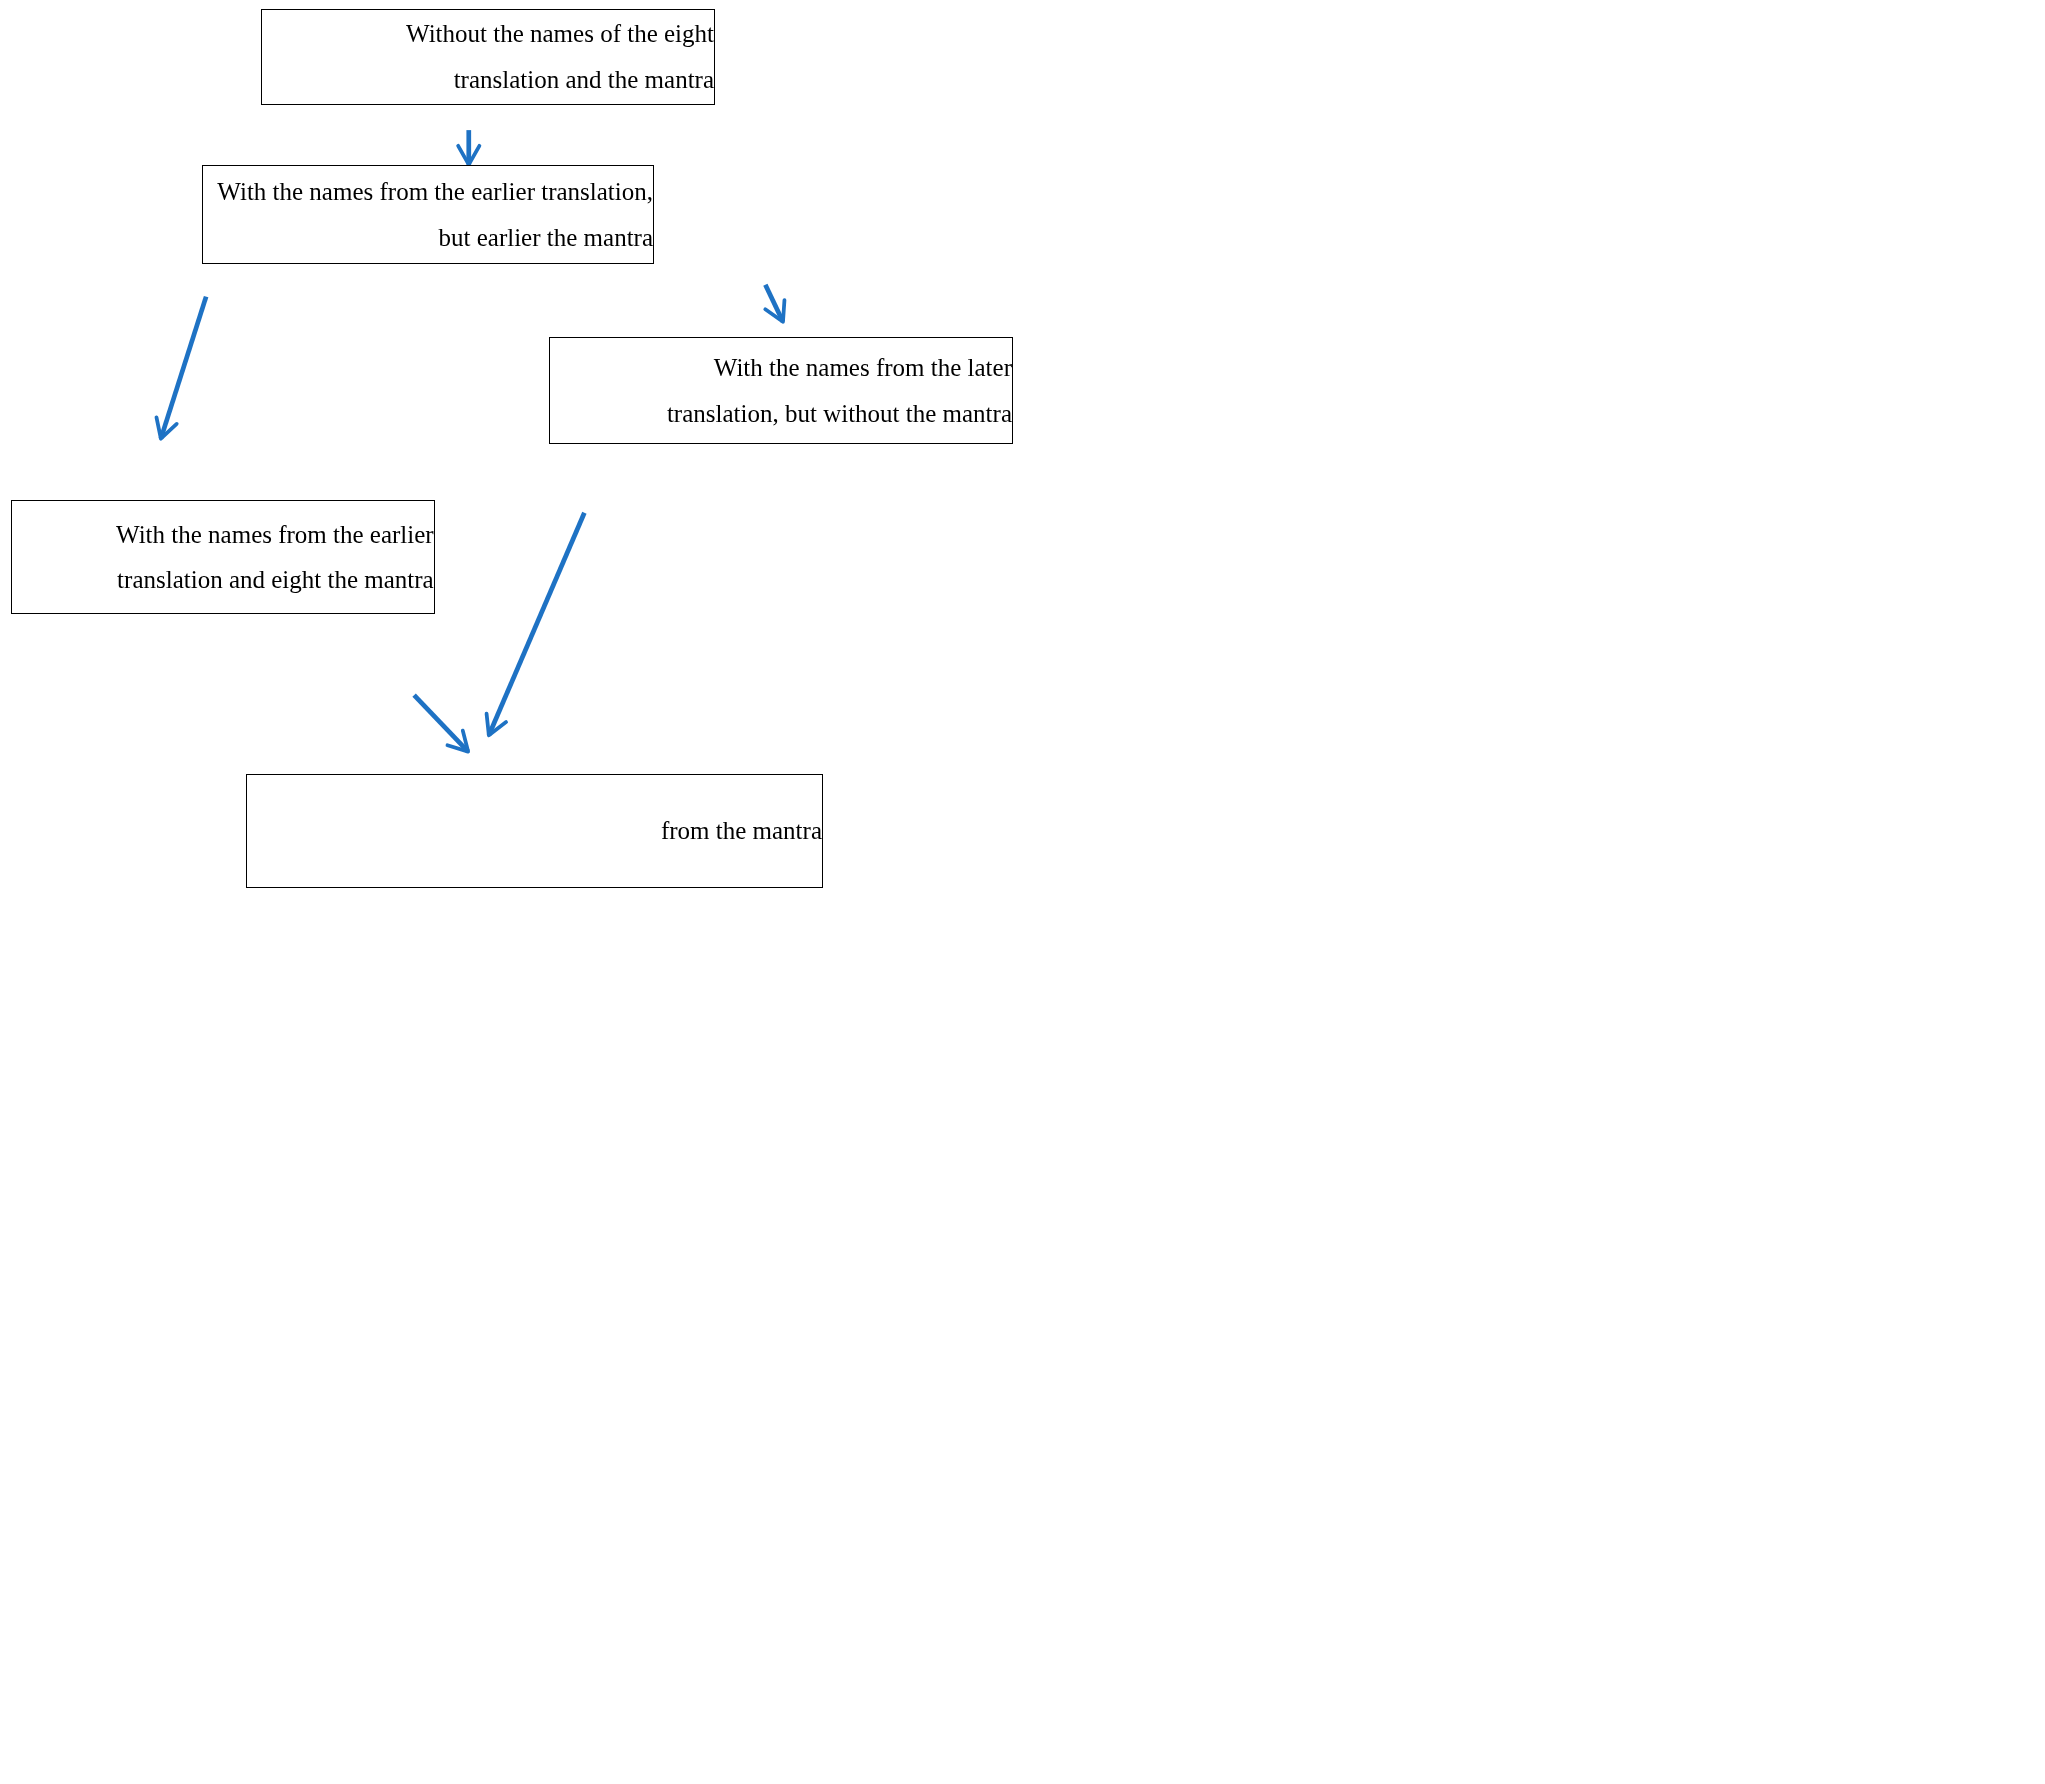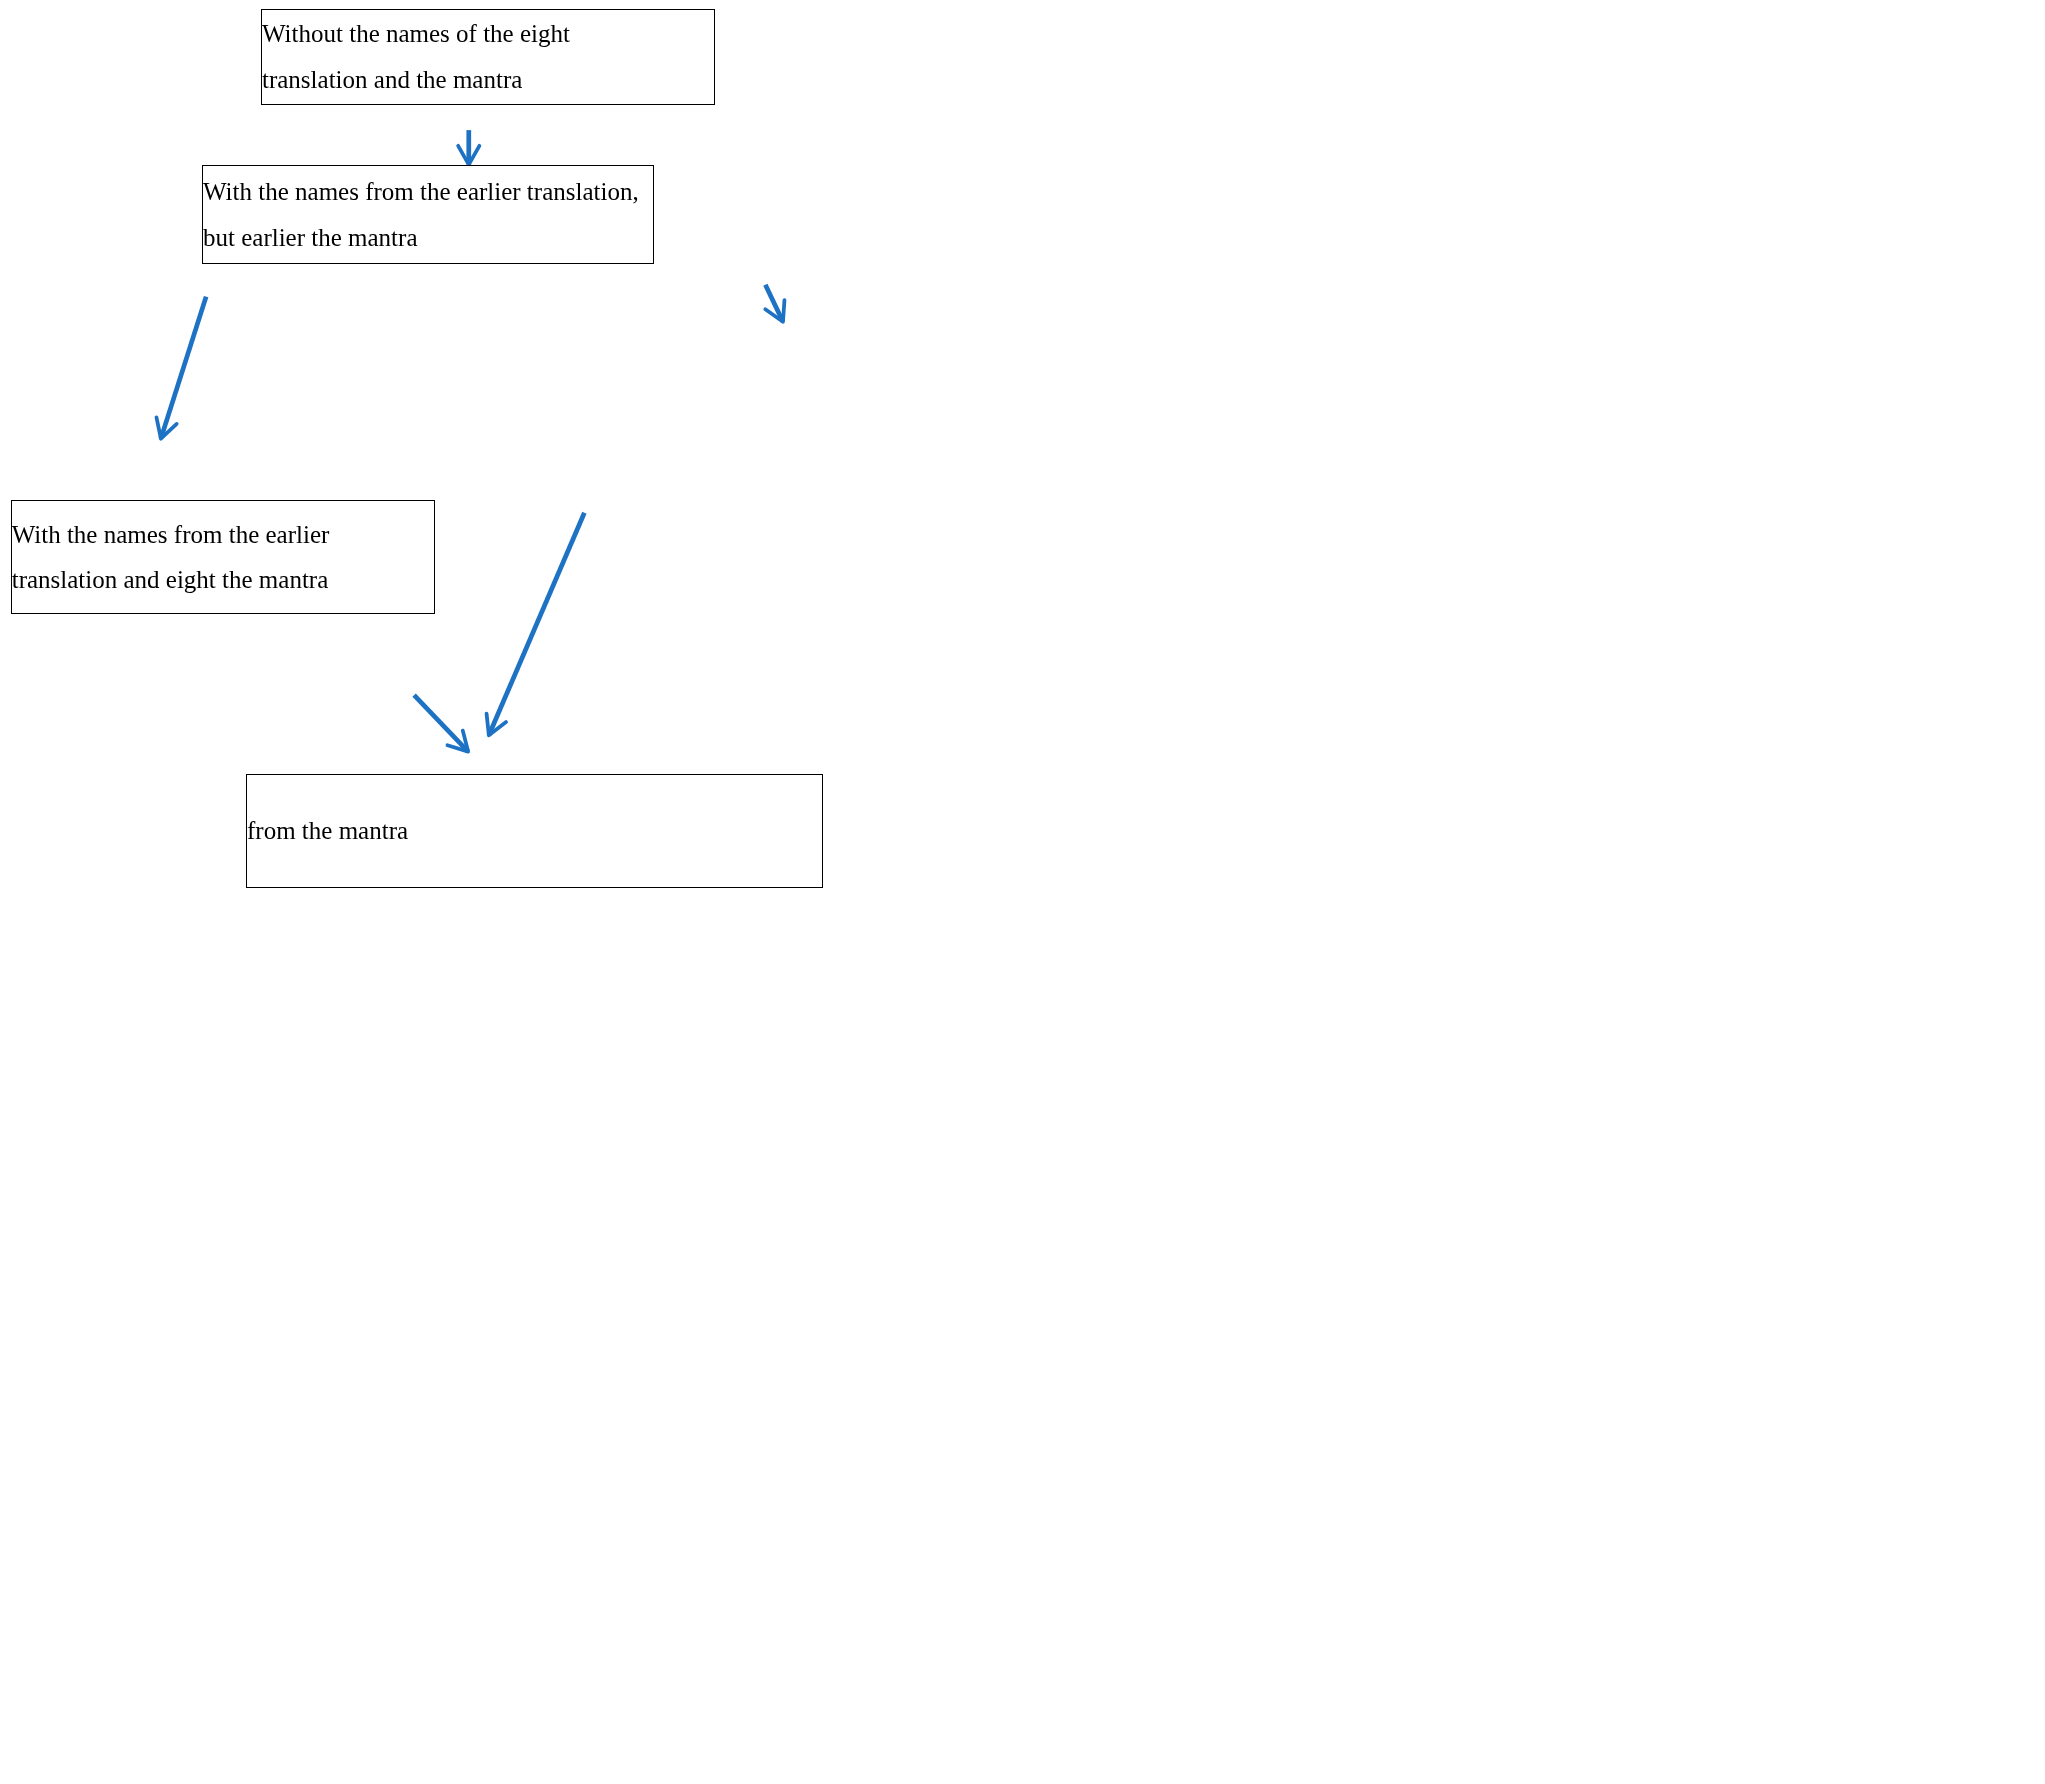--- a/index.html
+++ b/index.html
@@ -15,21 +15,21 @@
     font-family: "Liberation Serif", "DejaVu Serif", serif;
     overflow: hidden;
   }
   .fc-box {
     position: absolute;
     box-sizing: border-box;
     border: 1.9px solid #000000;
     background: #ffffff;
     display: flex;
     flex-direction: column;
-    align-items: flex-start;
+    align-items: flex-end;
     justify-content: center;
     text-align: center;
     color: #000000;
     font-size: 25px;
     line-height: 1.82;
     z-index: 2;
   }
   .fc-box span { display: block; white-space: nowrap; }
 
   #box1 { left: 261px; top: 8.8px;   width: 454px; height: 96px; }
@@ -54,20 +54,24 @@
   <div class="fc-box" id="box1">
     <span>Without the names of the eight</span>
     <span>translation and the mantra</span>
   </div>
 
   <div class="fc-box" id="box2">
     <span>With the names from the earlier translation,</span>
     <span>but earlier the mantra</span>
   </div>
 
+  <div class="fc-box" id="box3">
+    <span>With the names from the later</span>
+    <span>translation, but without the mantra</span>
+  </div>
 
   <div class="fc-box" id="box4">
     <span>With the names from the earlier</span>
     <span>translation and eight the mantra</span>
   </div>
 
   <div class="fc-box" id="box5">
     <span>from the mantra</span>
   </div>
 

